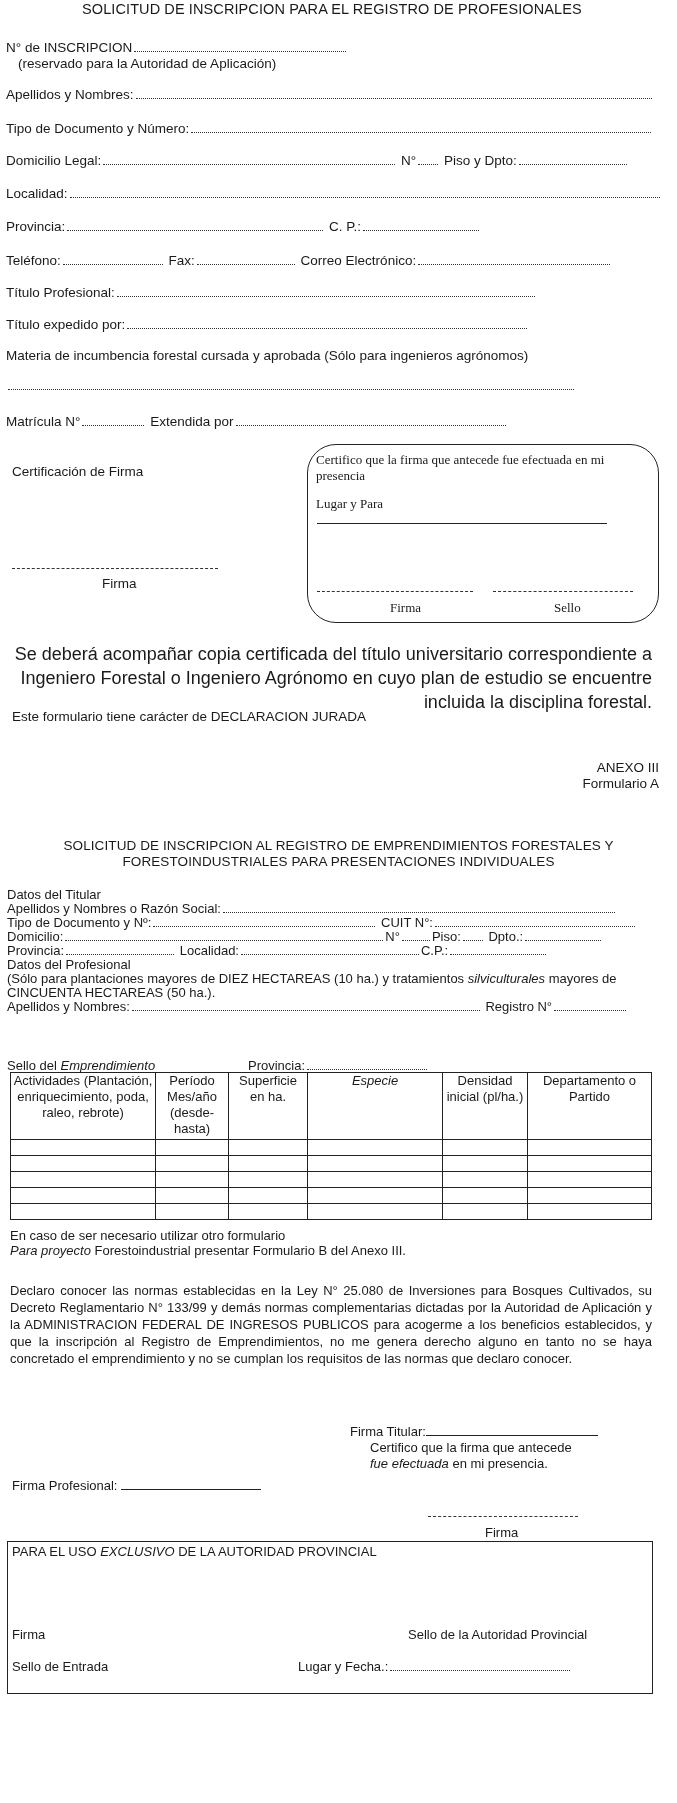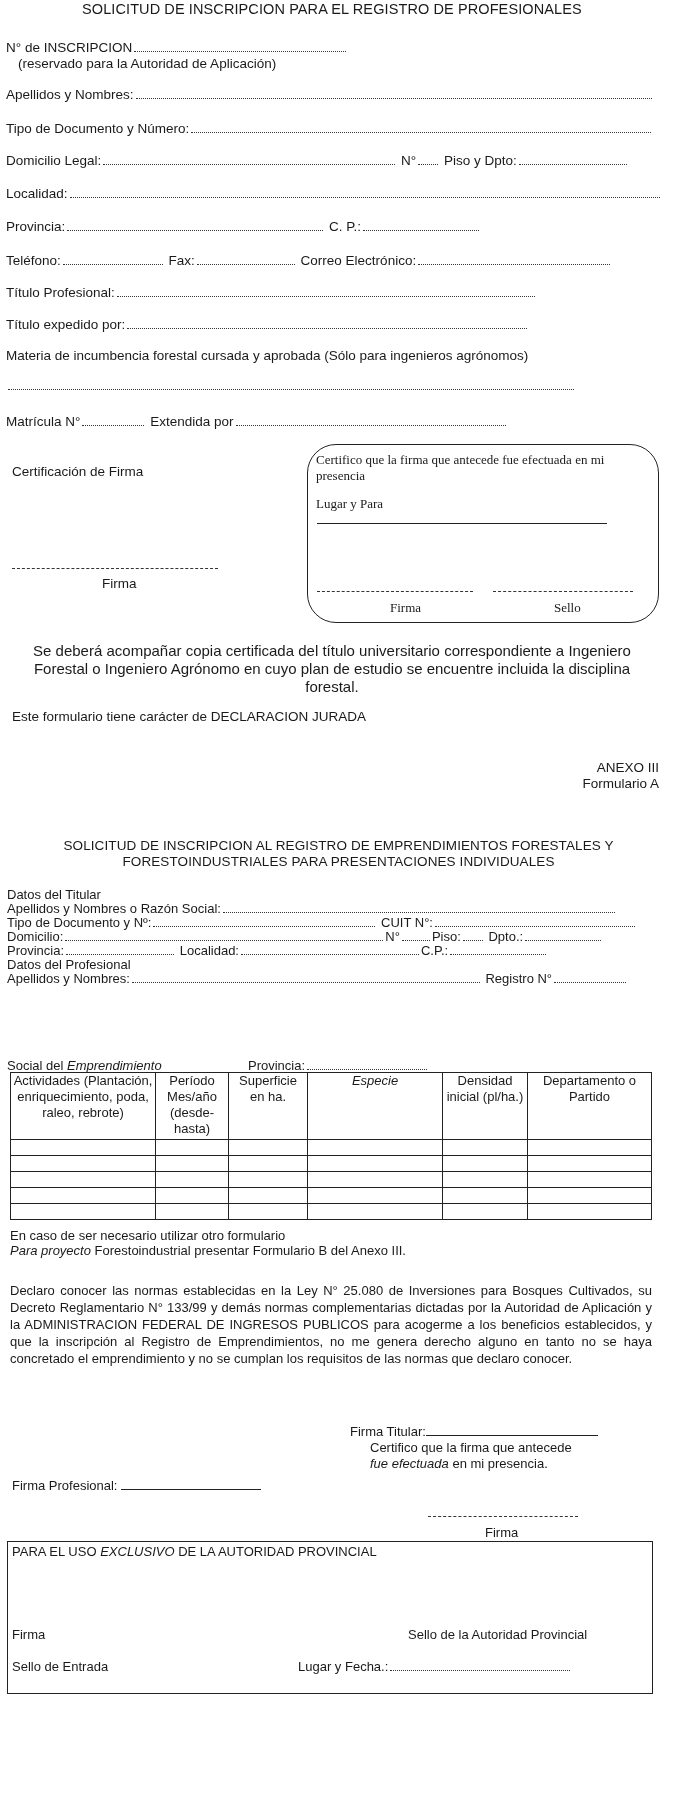--- a/index.html
+++ b/index.html
@@ -75,45 +75,46 @@
 <div class="box serif" style="left:307px;top:444px;width:350px;height:177px;font-size:13px;">
   <div class="abs" style="left:8px;top:7px;width:330px;white-space:normal;line-height:16px;">Certifico que la firma que antecede fue efectuada en mi presencia</div>
   <div class="abs" style="left:8px;top:51px;">Lugar y Para</div>
   <div class="line" style="left:9px;top:78px;width:290px;"></div>
   <div class="dash" style="left:9px;top:146px;width:156px;"></div>
   <div class="dash" style="left:185px;top:146px;width:140px;"></div>
   <div class="abs" style="left:82px;top:155px;">Firma</div>
   <div class="abs" style="left:246px;top:155px;">Sello</div>
 </div>
 
-<div class="para" style="top:642px;font-size:15px;line-height:18px;text-align:center;">Se deberá acompañar copia certificada del título universitario correspondiente a Ingeniero Forestal o Ingeniero Agrónomo en cuyo plan de estudio se encuentre incluida la disciplina forestal.</div>
+<div class="para" style="top:642px;font-size:18px;line-height:24px;text-align:right;">Se deberá acompañar copia certificada del título universitario correspondiente a Ingeniero Forestal o Ingeniero Agrónomo en cuyo plan de estudio se encuentre incluida la disciplina forestal.</div>
 <div class="abs" style="left:12px;top:709px;">Este formulario tiene carácter de DECLARACION JURADA</div>
 
 <div class="abs" style="right:18px;top:760px;text-align:right;line-height:16px;">
   <div>ANEXO III</div>
   <div>Formulario A</div>
 </div>
 
 <div class="abs title" style="left:0;width:677px;top:838px;text-align:center;font-size:13.5px;line-height:16px;">
   <div>SOLICITUD DE INSCRIPCION AL REGISTRO DE EMPRENDIMIENTOS FORESTALES Y</div>
   <div>FORESTOINDUSTRIALES PARA PRESENTACIONES INDIVIDUALES</div>
 </div>
 
 <div class="abs" style="left:7px;top:888px;font-size:13px;line-height:14px;">
   <div>Datos del Titular</div>
   <div><span>Apellidos y Nombres o Razón Social:</span><span class="dots" style="width:392px"></span></div>
   <div><span>Tipo de Documento y Nº:</span><span class="dots" style="width:222px"></span> <span>CUIT N°:</span><span class="dots" style="width:200px"></span></div>
   <div><span>Domicilio:</span><span class="dots" style="width:318px"></span><span>N°</span><span class="dots" style="width:28px"></span><span>Piso:</span><span class="dots" style="width:20px"></span> <span>Dpto.:</span><span class="dots" style="width:76px"></span></div>
   <div><span>Provincia:</span><span class="dots" style="width:108px"></span> <span>Localidad:</span><span class="dots" style="width:178px"></span><span>C.P.:</span><span class="dots" style="width:96px"></span></div>
   <div>Datos del Profesional</div>
+  <div style="white-space:normal;width:648px;"><span>(Sólo para plantaciones mayores de DIEZ HECTAREAS (10 ha.) y tratamientos </span><span class="ital">silviculturales</span><span> mayores de CINCUENTA HECTAREAS (50 ha.).</span></div>
   <div><span>Apellidos y Nombres:</span><span class="dots" style="width:348px"></span> <span>Registro N°</span><span class="dots" style="width:72px"></span></div>
 </div>
 
 <div class="abs" style="left:7px;top:1058px;font-size:13px;">
-  <span>Social del </span><span class="ital">Emprendimiento</span>
+  <span>Sello del </span><span class="ital">Emprendimiento</span>
 </div>
 <div class="abs" style="left:248px;top:1058px;font-size:13px;">
   <span>Provincia:</span><span class="dots" style="width:120px"></span>
 </div>
 
 <table class="emp">
   <thead>
     <tr>
       <th style="width:140px">Actividades (Plantación, enriquecimiento, poda, raleo, rebrote)</th>
       <th style="width:68px">Período Mes/año (desde-hasta)</th>

